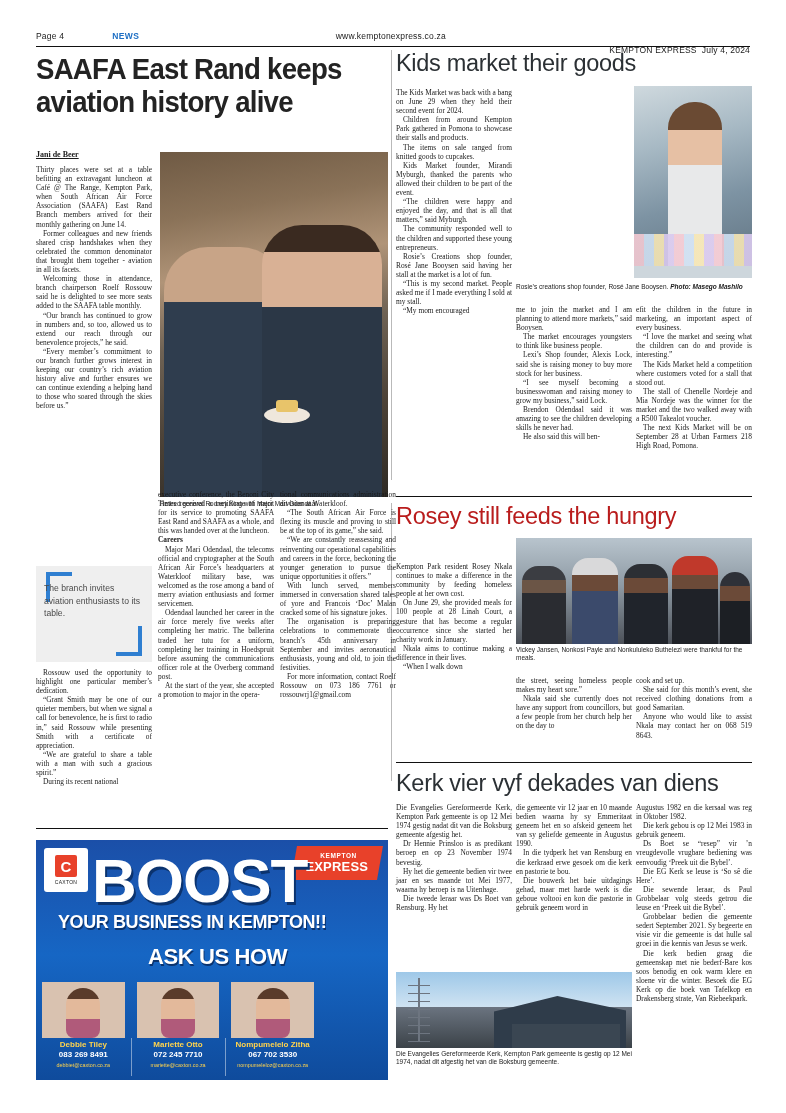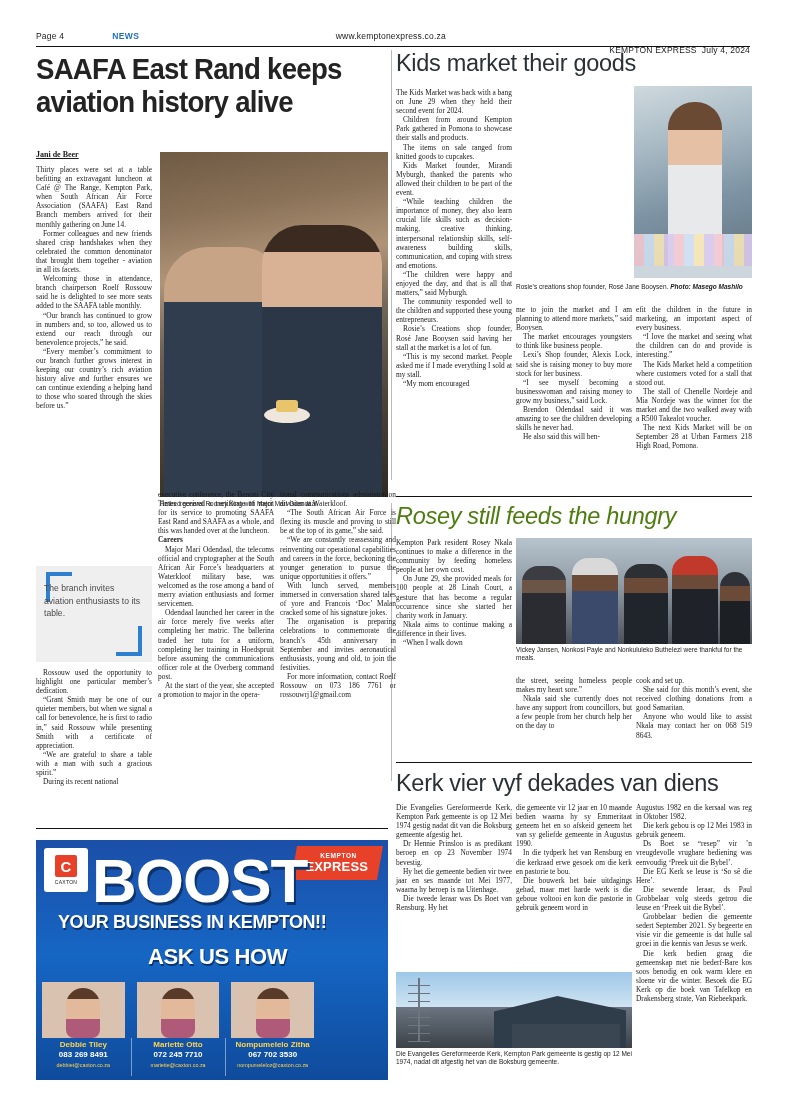--- a/index.html
+++ b/index.html
@@ -142,21 +142,21 @@
     position:absolute; left:516px; top:283px; width:236px;
     font-family:"Liberation Sans", sans-serif;
     font-size:6.5px; line-height:8.1px;
   }
   .kids-cap .credit { font-style:italic; font-weight:700; }
 
   .rosey-head {
     position:absolute; left:396px; top:503px; width:356px;
     font-family:"Liberation Sans", sans-serif;
     font-weight:400; font-size:23.5px; line-height:26px;
-    color:#4d7c0f; letter-spacing:-0.3px;font-style:italic;
+    color:#b91c1c; letter-spacing:-0.3px;
   }
   .rosey-photo {
     position:absolute; left:516px; top:538px; width:236px; height:106px;
     background:linear-gradient(180deg,#b8c4cd 0%,#8e9aa4 45%,#4c5159 100%);
     overflow:hidden;
   }
   .rosey-photo i {
     position:absolute; bottom:0; border-radius:16px 16px 0 0; display:block;
   }
   .rp1 { left:6px;  width:44px; height:78px; background:linear-gradient(180deg,#3b3d42 0 18%,#6b5546 18% 34%,#2a2c31 34% 100%); }
@@ -388,21 +388,20 @@
     </div>
   </div>
 
   <div class="kids-head">Kids market their goods</div>
 
   <div class="col kids-col" style="left:396px; top:88px;">
     <p class="noind">The Kids Market was back with a bang on June 29 when they held their second event for 2024.</p>
     <p>Children from around Kempton Park gathered in Pomona to showcase their stalls and products.</p>
     <p>The items on sale ranged from knitted goods to cupcakes.</p>
     <p>Kids Market founder, Mirandi Myburgh, thanked the parents who allowed their children to be part of the event.</p>
-    <p>“While teaching children the importance of money, they also learn crucial life skills such as decision-making, creative thinking, interpersonal relationship skills, self-awareness building skills, communication, and coping with stress and emotions.</p>
     <p>“The children were happy and enjoyed the day, and that is all that matters,” said Myburgh.</p>
     <p>The community responded well to the children and supported these young entrepreneurs.</p>
     <p>Rosie’s Creations shop founder, Rosé Jane Booysen said having her stall at the market is a lot of fun.</p>
     <p>“This is my second market. People asked me if I made everything I sold at my stall.</p>
     <p>“My mom encouraged</p>
   </div>
 
   <div class="kids-photo">
     <div class="girl"></div>
     <div class="goods"></div>
@@ -427,21 +426,21 @@
     <p>“I love the market and seeing what the children can do and provide is interesting.”</p>
     <p>The Kids Market held a competition where customers voted for a stall that stood out.</p>
     <p>The stall of Chenelle Nordeje and Mia Nordeje was the winner for the market and the two walked away with a R500 Takealot voucher.</p>
     <p>The next Kids Market will be on September 28 at Urban Farmers 218 High Road, Pomona.</p>
   </div>
 
   <div class="hrule" style="left:396px; top:496px; width:356px;"></div>
 
   <div class="rosey-head">Rosey still feeds the hungry</div>
 
-  <div class="col rosey-col" style="left:396px; top:538px;">
+  <div class="col rosey-col" style="left:396px; top:562px;">
     <p class="noind">Kempton Park resident Rosey Nkala continues to make a difference in the community by feeding homeless people at her own cost.</p>
     <p>On June 29, she provided meals for 100 people at 28 Linah Court, a gesture that has become a regular occurrence since she started her charity work in January.</p>
     <p>Nkala aims to continue making a difference in their lives.</p>
     <p>“When I walk down</p>
   </div>
 
   <div class="rosey-photo">
     <i class="rp1"></i>
     <i class="rp2"></i>
     <i class="rp3"></i>

